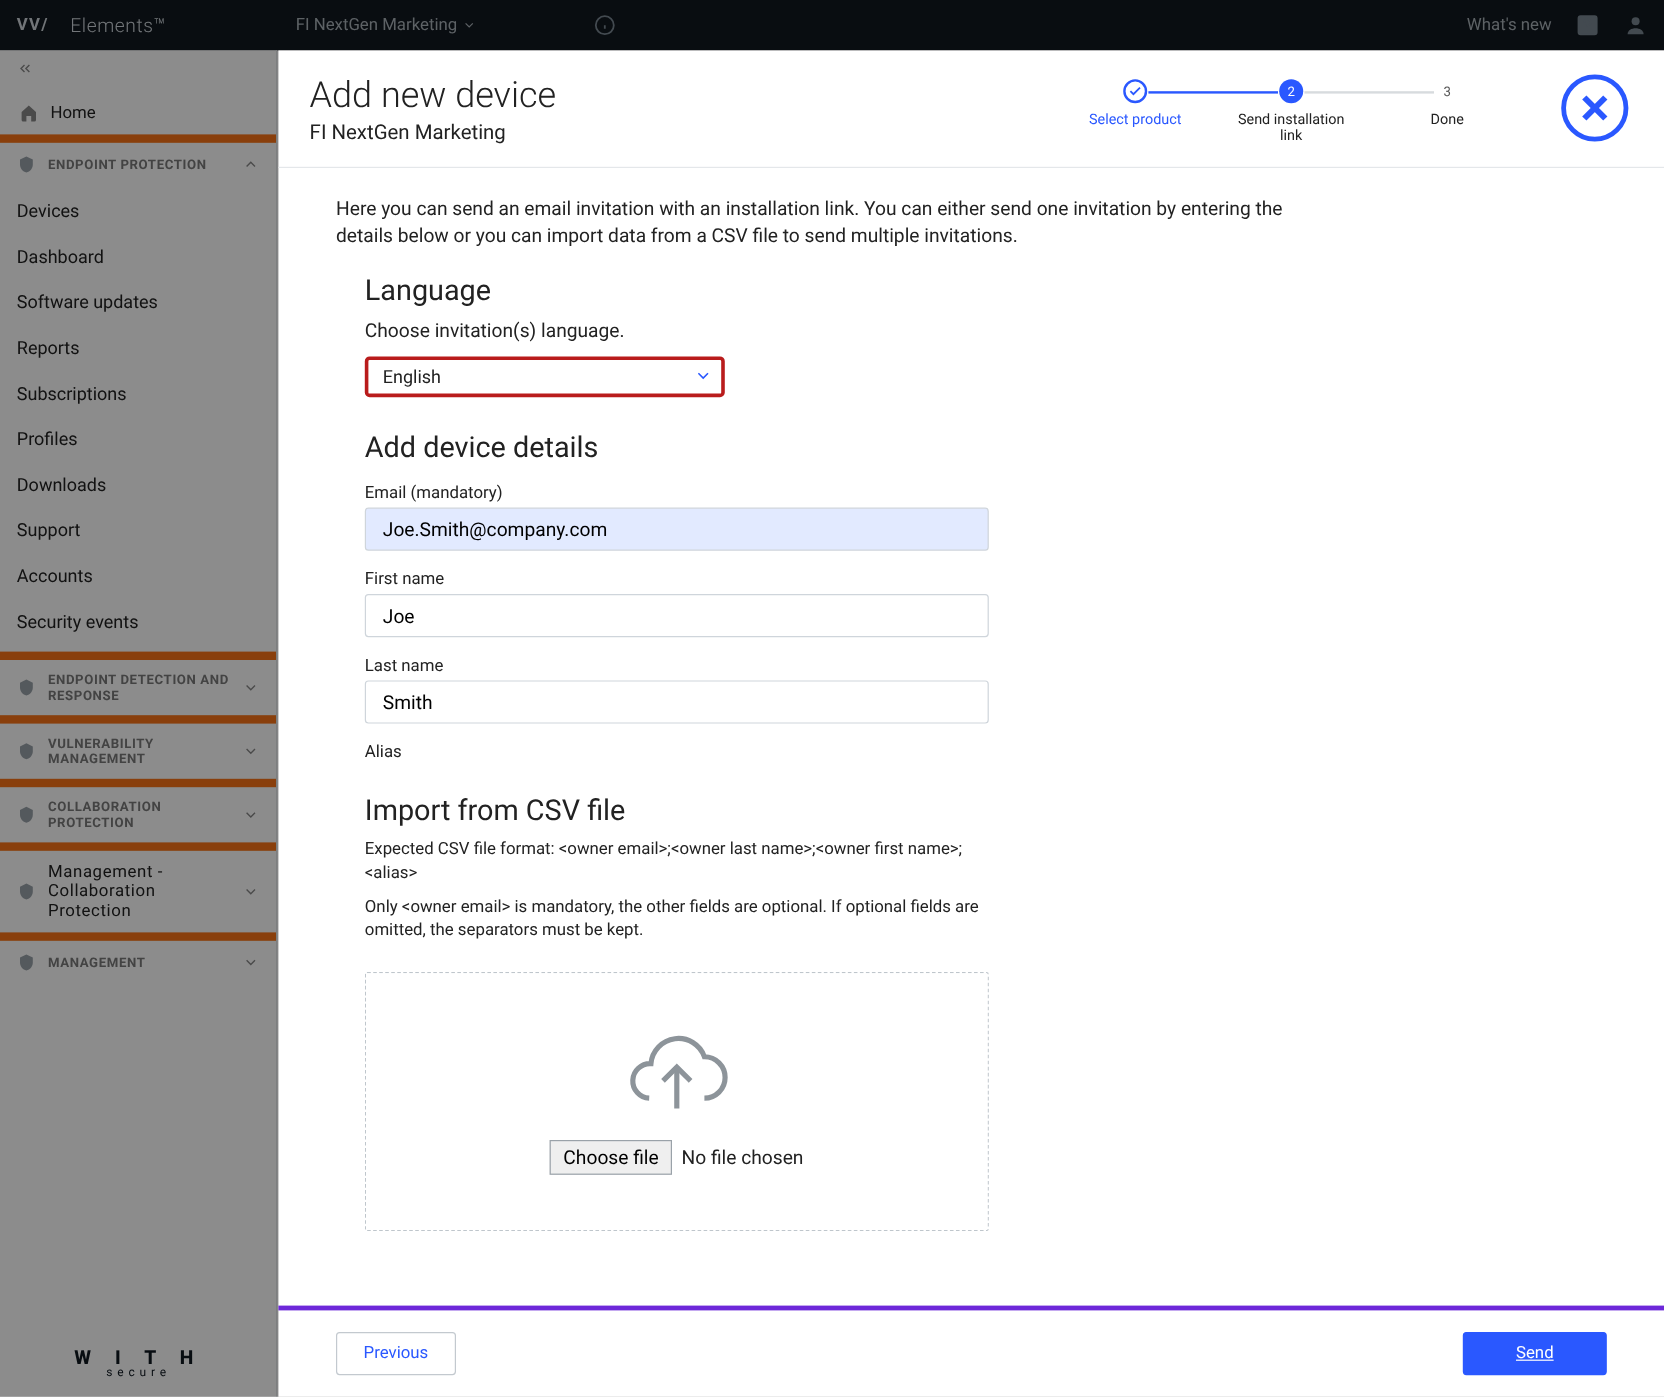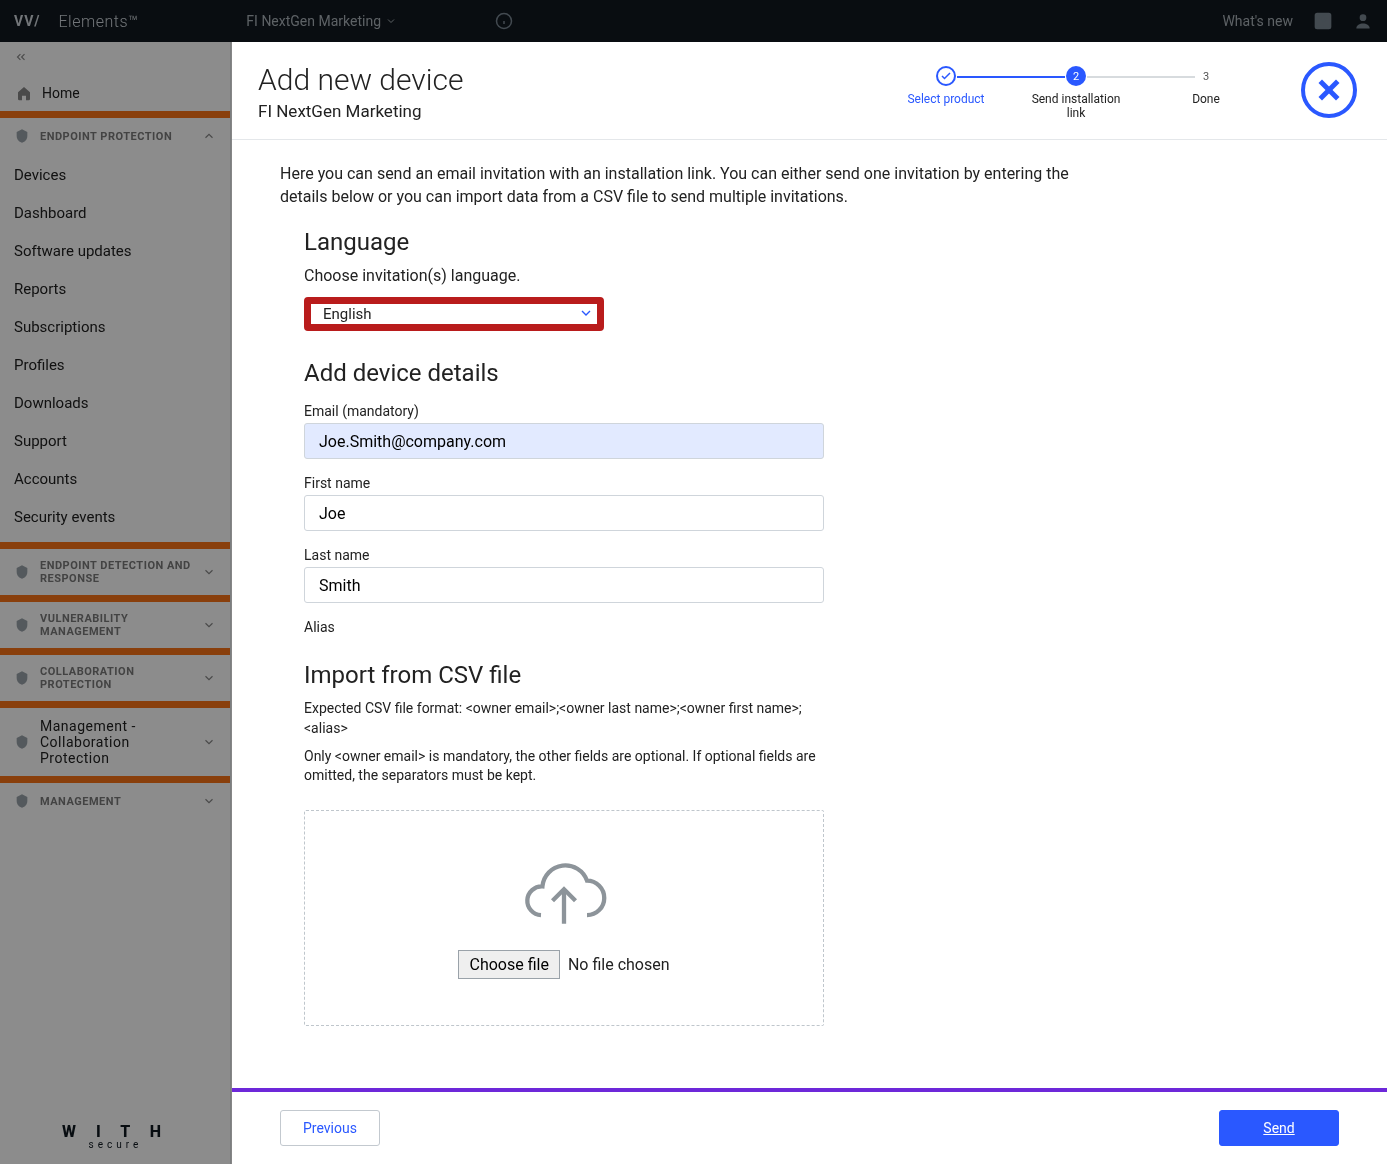--- a/index.html
+++ b/index.html
@@ -48,21 +48,21 @@
   .close-x { width: 56px; height: 56px; margin-left: 30px; border: 4px solid #2a58ff; border-radius: 50%; display: flex; align-items: center; justify-content: center; cursor: pointer; flex-shrink: 0; }
   .close-x svg { width: 30px; height: 30px; stroke: #2a58ff; stroke-width: 4; }
 
   .modal-body { flex: 1; overflow-y: auto; padding: 22px 50px 30px 48px; }
   .intro-text { font-size: 16px; color: #222; max-width: 820px; line-height: 1.45; }
   .form-col { margin-left: 24px; margin-top: 20px; max-width: 520px; }
   h2.section-h { font-weight: 400; font-size: 24px; color: #222; margin-bottom: 10px; }
   .helper-text { font-size: 16px; color: #222; margin-bottom: 12px; }
 
   .select-wrap { position: relative; width: 300px; }
-  .select-wrap select { width: 100%; height: 34px; border: 7px solid #b91c1c; border-radius: 4px; padding: 0 32px 0 12px; font-size: 15px; background: #fff; appearance: none; color: #222; }
+  .select-wrap select { width: 100%; height: 34px; border: 3px solid #b91c1c; border-radius: 4px; padding: 0 32px 0 12px; font-size: 15px; background: #fff; appearance: none; color: #222; }
   .select-wrap .chev { position: absolute; right: 10px; top: 8px; pointer-events: none; }
 
   .field-label { font-size: 14px; color: #222; margin-top: 16px; margin-bottom: 4px; display: block; }
   .text-input { width: 100%; height: 36px; border: 1px solid #cfd5db; border-radius: 3px; padding: 0 14px; font-size: 16px; background: #fff; }
   .text-input.highlight { background: #e2eaff; border-color: #cfd5db; }
 
   .csv-desc { font-size: 14px; color: #222; line-height: 1.4; margin-top: 8px; max-width: 520px; }
 
   .dropzone { margin-top: 24px; border: 1px dashed #bfc6cc; border-radius: 2px; height: 216px; display: flex; flex-direction: column; align-items: center; justify-content: center; gap: 16px; }
   .cloud-icon { width: 92px; height: 78px; }

